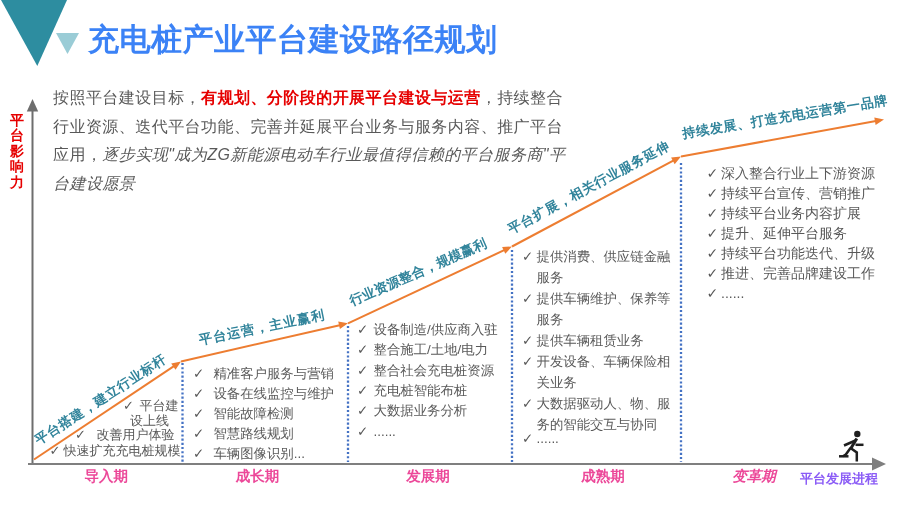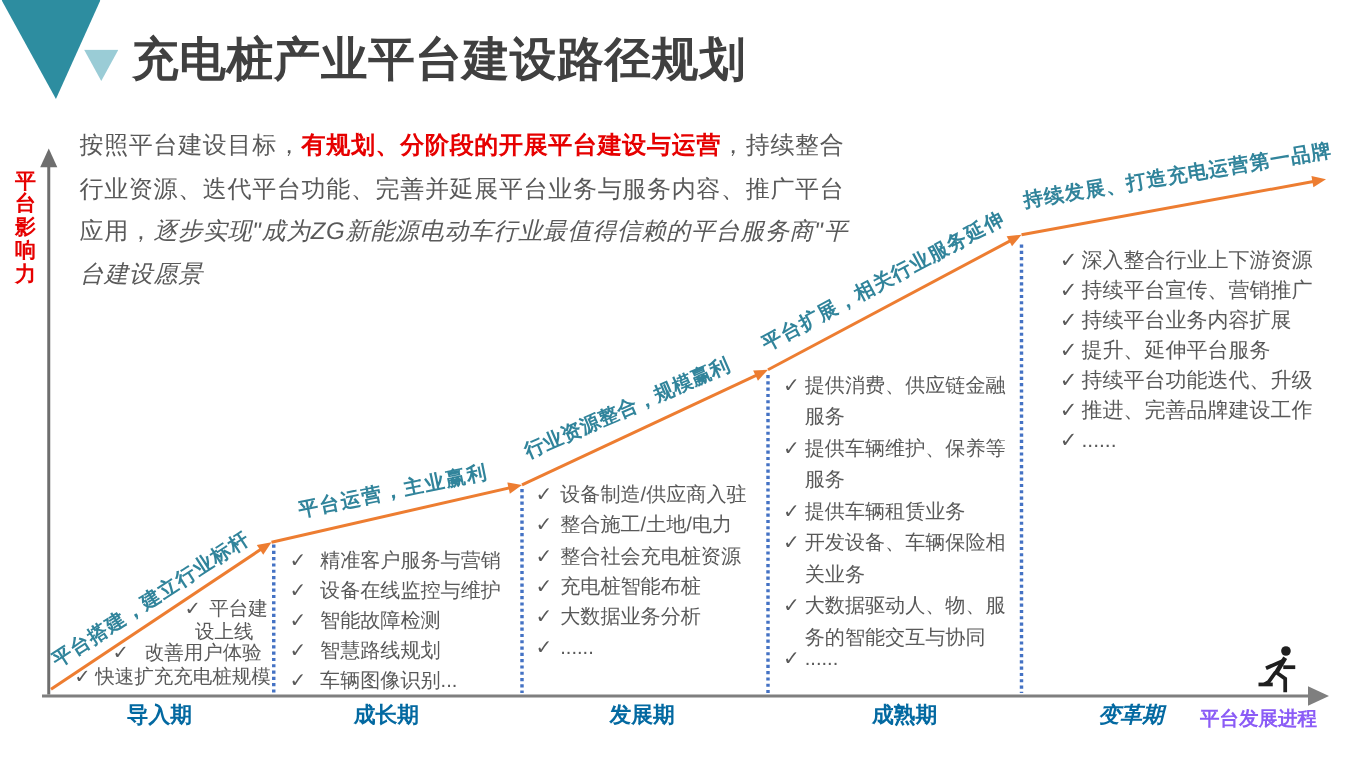--- a/index.html
+++ b/index.html
@@ -5,40 +5,40 @@
   html,body{margin:0;padding:0;}
   body{width:900px;height:506px;overflow:hidden;background:#fff;
        font-family:"Liberation Sans",sans-serif;}
   .abs{position:absolute;}
   #stage{position:relative;width:900px;height:506px;}
   .tri1{left:1px;top:0;width:66px;height:66px;background:#2d8da0;
         clip-path:polygon(0 0,100% 0,55% 100%);}
   .tri2{left:56px;top:33px;width:23px;height:21px;background:#9accd6;
         clip-path:polygon(0 0,100% 0,50% 100%);}
   h1{position:absolute;left:88px;top:20px;margin:0;font-size:31px;line-height:40px;
-     font-weight:900;color:#404040;letter-spacing:0.5px;}
+     font-weight:900;color:#3b82f6;letter-spacing:0.5px;}
   .para{left:53px;top:84px;width:620px;font-size:16px;line-height:28.6px;color:#595959;
         letter-spacing:0.45px;}
   .para b{color:#e60000;}
   .ylab{left:9px;top:113px;width:16px;text-align:center;font-size:14px;font-weight:bold;
         color:#e60000;line-height:15.4px;}
   .chk{color:#595959;font-size:14px;}
   .s2,.s3,.s4{font-size:13.4px;}
   .s1line{color:#595959;font-size:13px;line-height:14.8px;white-space:nowrap;}
   .s1line .ck{position:absolute;left:0;top:0;}
   .s2{left:193px;top:363.5px;line-height:20px;white-space:nowrap;}
   .s2 .it{padding-left:20.4px;}
   .s3{left:357px;top:319.8px;line-height:20.4px;white-space:nowrap;}
   .s3 .it{padding-left:16.5px;}
   .s4{left:522px;top:245.5px;line-height:21.05px;width:156px;}
   .s4 .last{margin-top:-6.5px;}
   .s5{left:706.5px;top:162.5px;line-height:20.1px;white-space:nowrap;}
   .it{position:relative;padding-left:14.5px;}
   .it .ck{position:absolute;left:0;top:0;}
-  .stlab{font-size:14.5px;font-weight:bold;color:#0369a1;top:467px;text-align:center;width:80px;}
+  .stlab{font-size:14.5px;font-weight:bold;color:#ec4899;top:467px;text-align:center;width:80px;}
   .red{color:#8b5cf6;}
 </style>
 </head>
 <body>
 <div id="stage">
   <div class="abs tri1"></div>
   <div class="abs tri2"></div>
   <h1>充电桩产业平台建设路径规划</h1>
 
   <div class="abs para">按照平台建设目标，<b>有规划、分阶段的开展平台建设与运营</b>，持续整合<br>行业资源、迭代平台功能、完善并延展平台业务与服务内容、推广平台<br>应用，<i>逐步实现"成为ZG新能源电动车行业最值得信赖的平台服务商"平</i><br><i>台建设愿景</i></div>

